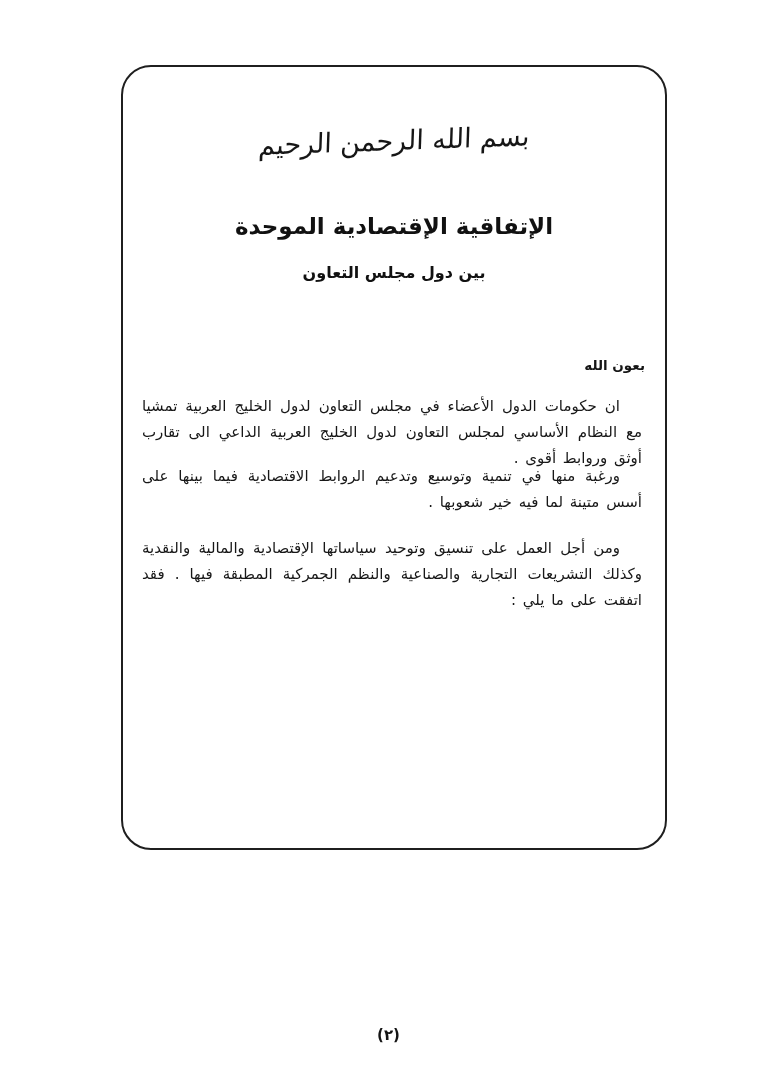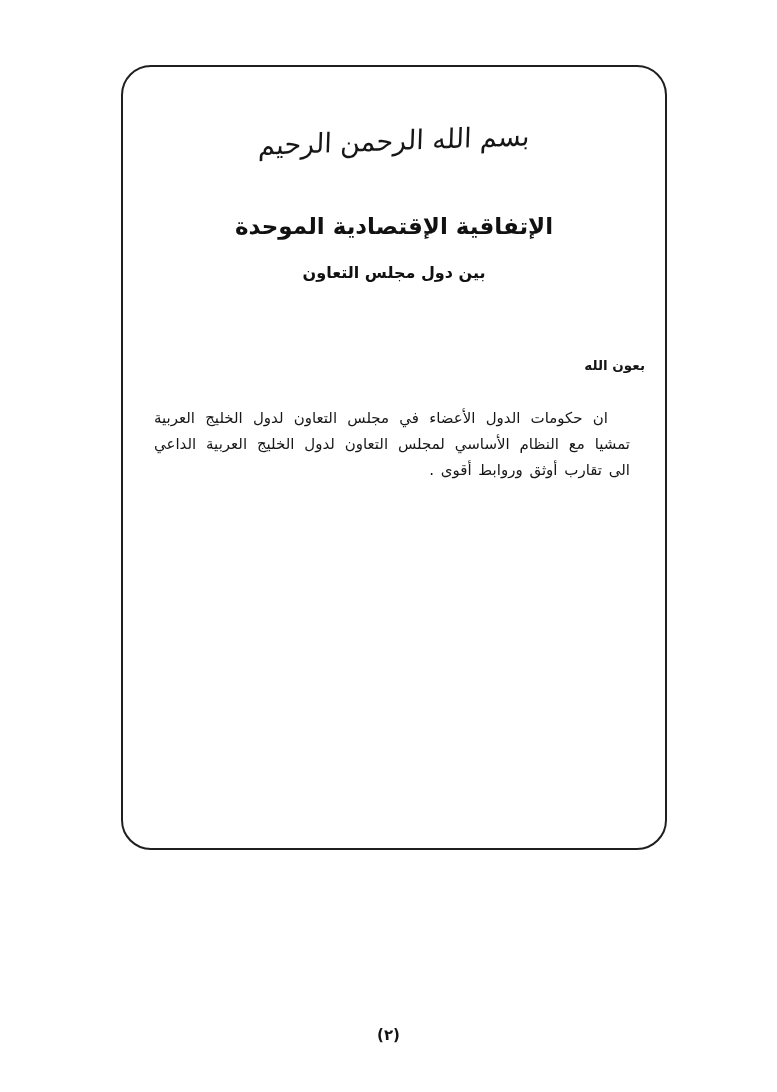--- a/index.html
+++ b/index.html
@@ -56,21 +56,21 @@
     font-size: 13.5px;
     font-weight: bold;
     direction: rtl;
     color: #161616;
     margin-left: 36px;
   }
   .para {
     position: absolute;
     left: 15px;
     right: 19px;
-    margin: 16px;
+    margin: 4px;
     direction: rtl;
     text-align: justify;
     text-align-last: right;
     text-indent: 22px;
     font-size: 15px;
     line-height: 26px;
     word-spacing: 2px;
     color: #171717;
   }
   .p1 { top: 322px; }
@@ -91,15 +91,17 @@
 </head>
 <body>
 
 <div class="page">
   <div class="frame">
     <div class="bismillah">بسم الله الرحمن الرحيم</div>
     <div class="title t1">الإتفاقية الإقتصادية الموحدة</div>
     <div class="title t2">بين دول مجلس التعاون</div>
     <div class="invocation">بعون الله</div>
     <p class="para p1">ان حكومات الدول الأعضاء في مجلس التعاون لدول الخليج العربية تمشيا مع النظام الأساسي لمجلس التعاون لدول الخليج العربية الداعي الى تقارب أوثق وروابط أقوى .</p>
+    <p class="para p2">ورغبة منها في تنمية وتوسيع وتدعيم الروابط الاقتصادية فيما بينها على أسس متينة لما فيه خير شعوبها .</p>
+    <p class="para p3">ومن أجل العمل على تنسيق وتوحيد سياساتها الإقتصادية والمالية والنقدية وكذلك التشريعات التجارية والصناعية والنظم الجمركية المطبقة فيها .  فقد اتفقت على ما يلي :</p>
   </div>
   <div class="pagenum">(٢)</div>
 </div>
 
 </body></html>

